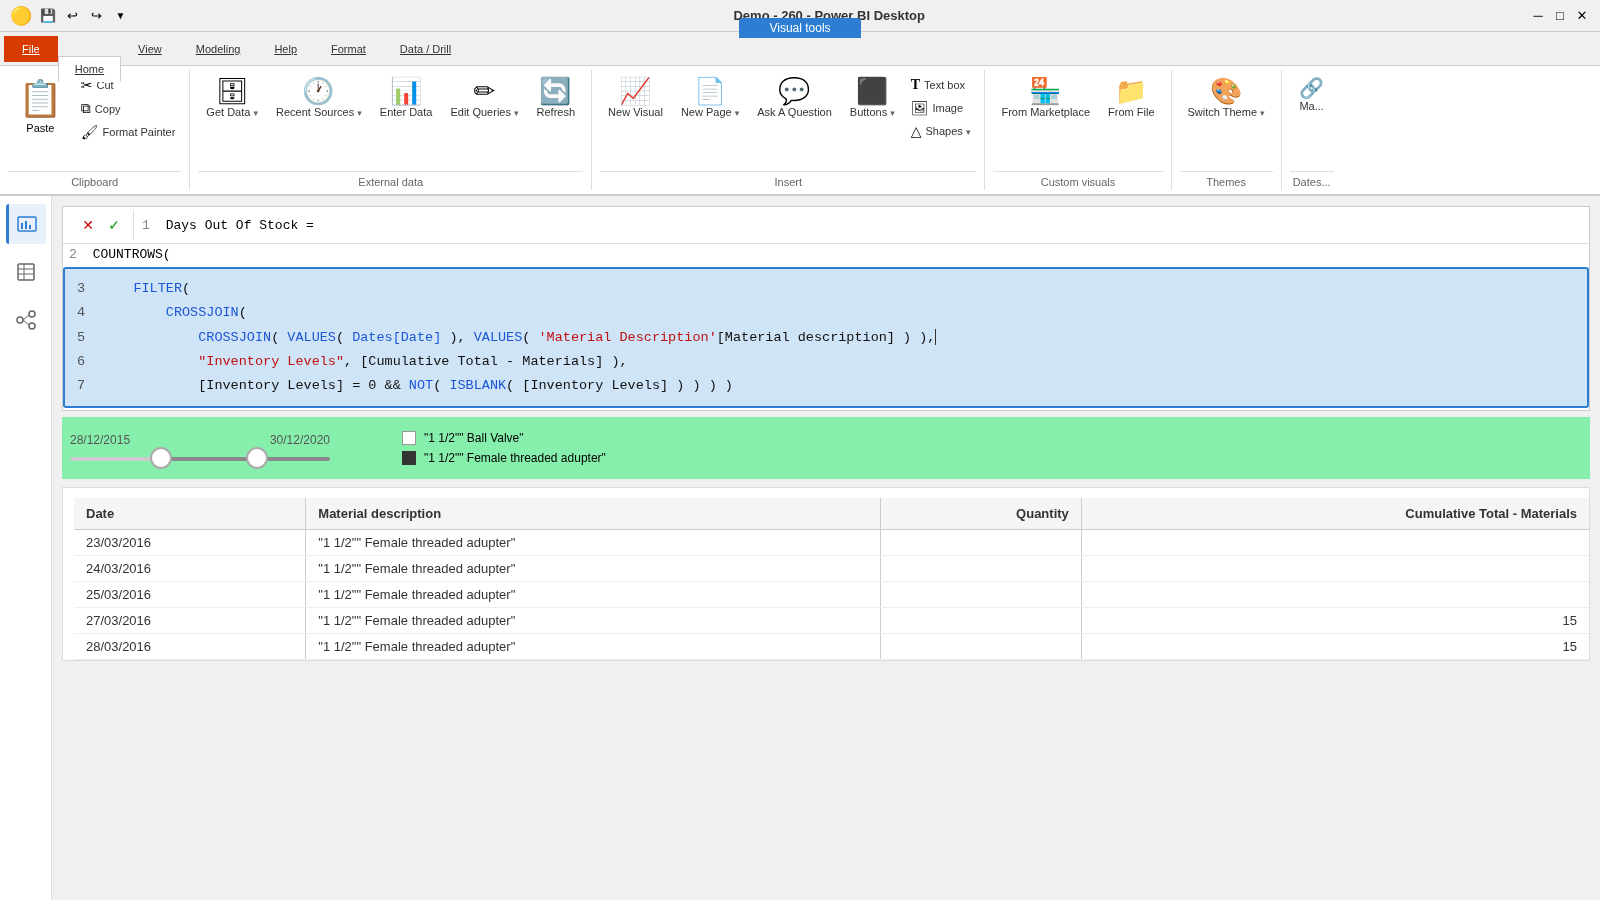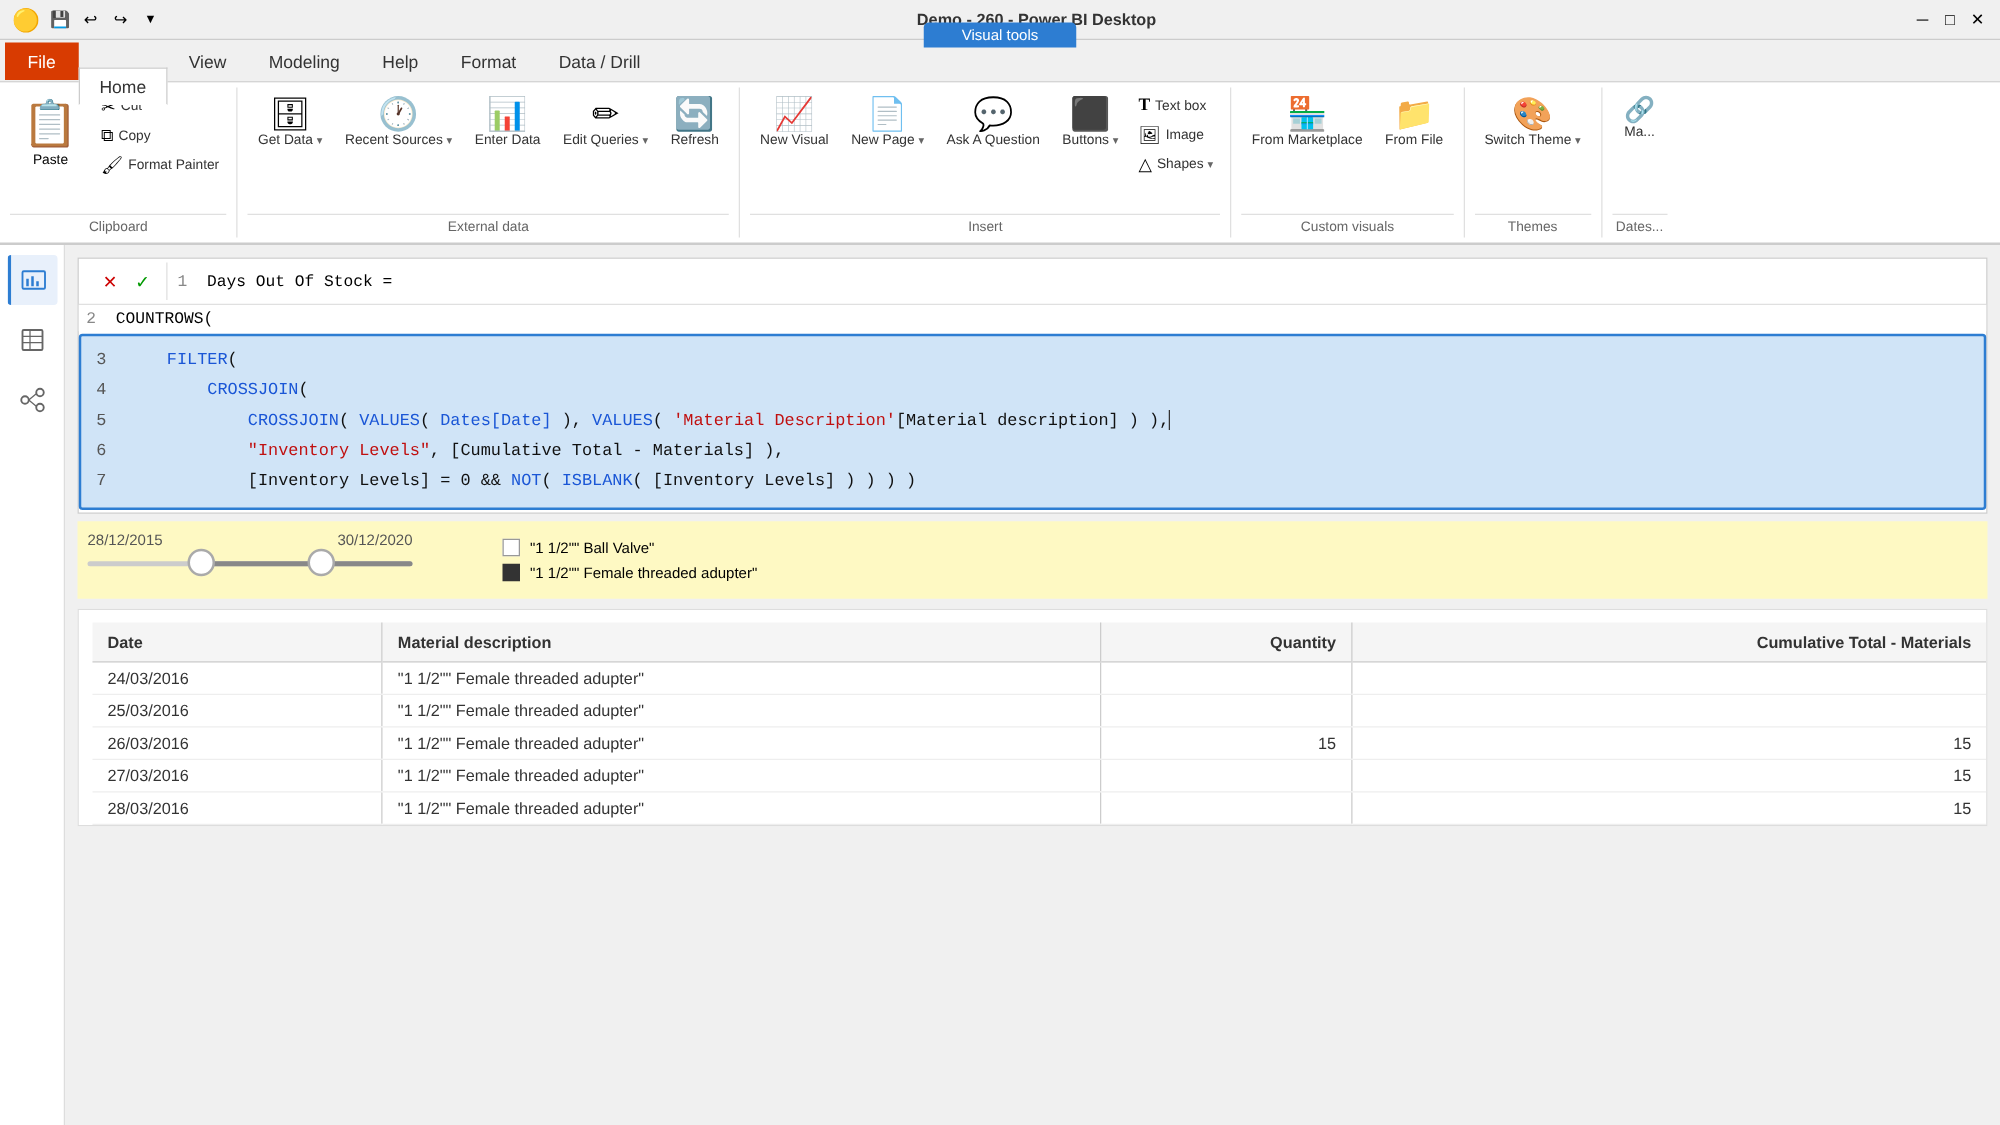--- a/index.html
+++ b/index.html
@@ -25,25 +25,26 @@
       display: flex;
       align-items: center;
       background: #f0f0f0;
       border-bottom: 1px solid #ccc;
       height: 34px;
       padding-left: 4px;
     }
     .ribbon-tab {
       padding: 6px 16px;
       cursor: pointer;
-      font-size: 14px;
+      font-size: 11px;
       color: #333;
       border: 1px solid transparent;
       border-bottom: none;
       position: relative;
+      text-decoration: underline;
     }
     .ribbon-tab.active {
       background: #fff;
       border-color: #ccc;
       border-bottom: 1px solid #fff;
       color: #333;
       z-index: 2;
       margin-bottom: -1px;
       margin-top: 40px;
     }
@@ -484,21 +485,21 @@
             <span class="code-ln">6</span>
             <span>&nbsp;&nbsp;&nbsp;&nbsp;&nbsp;&nbsp;&nbsp;&nbsp;&nbsp;&nbsp;&nbsp;&nbsp;<span class="str">"Inventory Levels"</span>, [Cumulative Total - Materials] ),</span>
           </div>
           <div class="code-line">
             <span class="code-ln">7</span>
             <span>&nbsp;&nbsp;&nbsp;&nbsp;&nbsp;&nbsp;&nbsp;&nbsp;&nbsp;&nbsp;&nbsp;&nbsp;[Inventory Levels] = 0 &amp;&amp; <span class="fn-name">NOT</span>( <span class="fn-name">ISBLANK</span>( [Inventory Levels] ) ) ) )</span>
           </div>
         </div>
       </div>
 
-      <div style="display:flex; align-items:flex-start; padding:8px 16px 8px 8px; background:#fef9c3; margin-bottom:8px;">
+      <div style="display:flex; align-items:flex-end; padding:8px 16px 8px 8px; background:#86efac; margin-bottom:8px;">
         <div>
           <div style="display:flex; justify-content:space-between; width:260px; font-size:12px; color:#555; margin-bottom:4px;">
             <span>28/12/2015</span>
             <span>30/12/2020</span>
           </div>
           <div style="position:relative; width:260px; height:4px; background:#ccc; border-radius:2px; margin: 10px 0;">
             <div style="position:absolute; left:35%; right:0; height:4px; background:#888; border-radius:2px;"></div>
             <div style="position:absolute; left:35%; top:-10px; width:22px; height:22px; background:#fff; border:2px solid #aaa; border-radius:50%; transform:translateX(-50%); cursor:grab;"></div>
             <div style="position:absolute; left:72%; top:-10px; width:22px; height:22px; background:#fff; border:2px solid #aaa; border-radius:50%; transform:translateX(-50%); cursor:grab;"></div>
           </div>
@@ -520,36 +521,36 @@
           <thead>
             <tr>
               <th>Date</th>
               <th class="col-divider">Material description</th>
               <th class="col-divider right">Quantity</th>
               <th class="col-divider right">Cumulative Total - Materials</th>
             </tr>
           </thead>
           <tbody id="table-body">
               <tr>
+    <td>23/03/2016</td>
+    <td class="col-divider">"1 1/2"" Female threaded adupter"</td>
+    <td class="col-divider right"></td>
+    <td class="col-divider right"></td>
+  </tr>
+              <tr>
     <td>24/03/2016</td>
     <td class="col-divider">"1 1/2"" Female threaded adupter"</td>
     <td class="col-divider right"></td>
     <td class="col-divider right"></td>
   </tr>
               <tr>
     <td>25/03/2016</td>
     <td class="col-divider">"1 1/2"" Female threaded adupter"</td>
     <td class="col-divider right"></td>
     <td class="col-divider right"></td>
-  </tr>
-              <tr>
-    <td>26/03/2016</td>
-    <td class="col-divider">"1 1/2"" Female threaded adupter"</td>
-    <td class="col-divider right">15</td>
-    <td class="col-divider right">15</td>
   </tr>
               <tr>
     <td>27/03/2016</td>
     <td class="col-divider">"1 1/2"" Female threaded adupter"</td>
     <td class="col-divider right"></td>
     <td class="col-divider right">15</td>
   </tr>
               <tr>
     <td>28/03/2016</td>
     <td class="col-divider">"1 1/2"" Female threaded adupter"</td>

